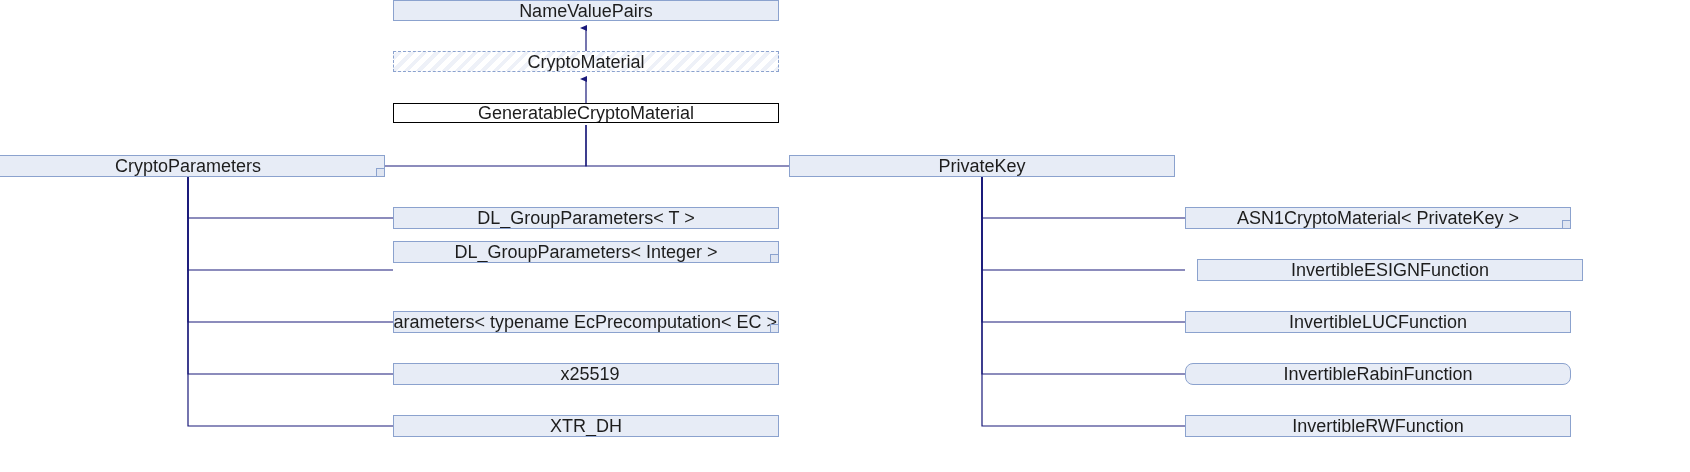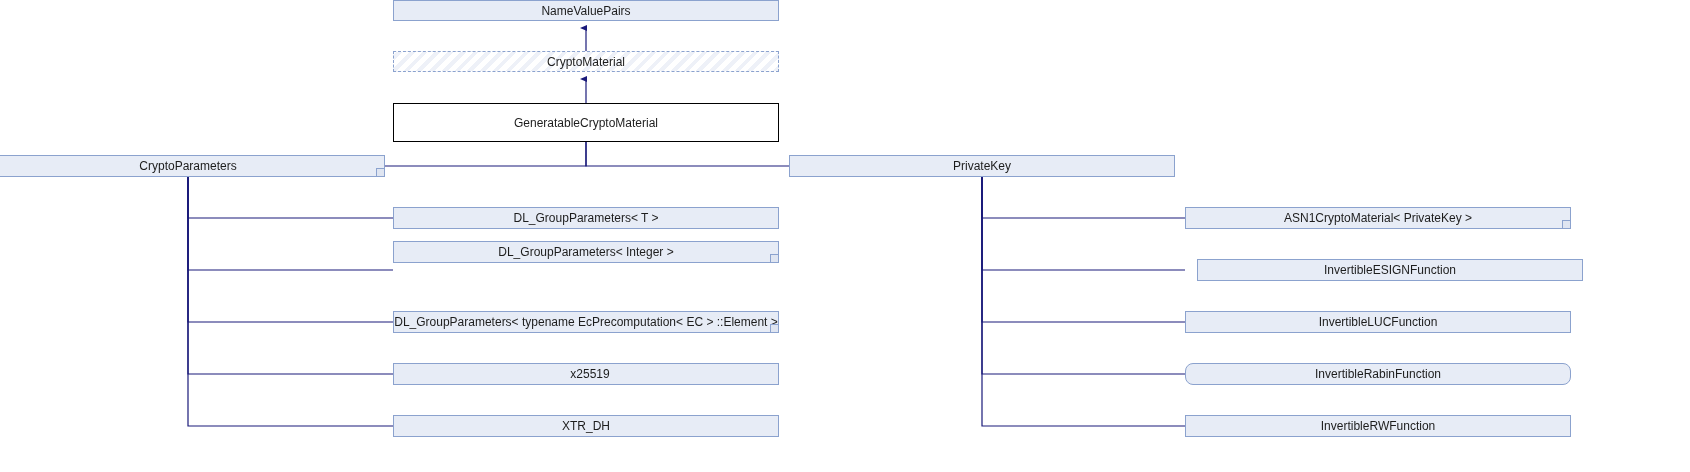--- a/index.html
+++ b/index.html
@@ -6,21 +6,21 @@
   body{
     width:1690px;height:472px;background:#ffffff;position:relative;
     font-family:"Liberation Sans","DejaVu Sans",sans-serif;
     overflow:hidden;
   }
   #diagram{position:absolute;left:0;top:0;width:1690px;height:472px;}
   svg.edges{position:absolute;left:0;top:0;width:1690px;height:472px;pointer-events:none;}
   .node{
     position:absolute;box-sizing:border-box;
     background:#e7ecf6;border:1px solid #8ba2ce;
-    color:#1d1d1d;font-size:12px;line-height:1;
+    color:#1d1d1d;font-size:18px;line-height:1;
     display:flex;align-items:center;justify-content:center;
     text-align:center;white-space:nowrap;overflow:hidden;
   }
   .node.current{background:#ffffff;border:1px solid #000000;}
   .node.abstract{
     background:#ffffff;border:1px dashed #8ba2ce;
     background-image:repeating-linear-gradient(
       -45deg,
       #eef1f8 0px,#eef1f8 4px,
       #ffffff 4px,#ffffff 9px);
@@ -58,21 +58,21 @@
         <path d="M1185,426 L982,426 L982,177"></path>
       </g>
   </svg>
   <div id="node-layer">
       <div class="node" style="left: 393px; top: 0px; width: 386px; height: 21px;">
         <span>NameValuePairs</span>
       </div>
       <div class="node abstract" style="left: 393px; top: 51px; width: 386px; height: 21px;">
         <span>CryptoMaterial</span>
       </div>
-      <div class="node current" style="left: 393px; top: 103px; width: 386px; height: 39px;">
+      <div class="node current" style="left: 393px; top: 103px; width: 386px; height: 20px;">
         <span>GeneratableCryptoMaterial</span>
       </div>
       <div class="node" style="left: -9px; top: 155px; width: 394px; height: 22px;">
         <span>CryptoParameters</span>
         <span class="fold"></span>
       </div>
       <div class="node" style="left: 789px; top: 155px; width: 386px; height: 22px;">
         <span>PrivateKey</span>
       </div>
       <div class="node" style="left: 393px; top: 207px; width: 386px; height: 22px;">

